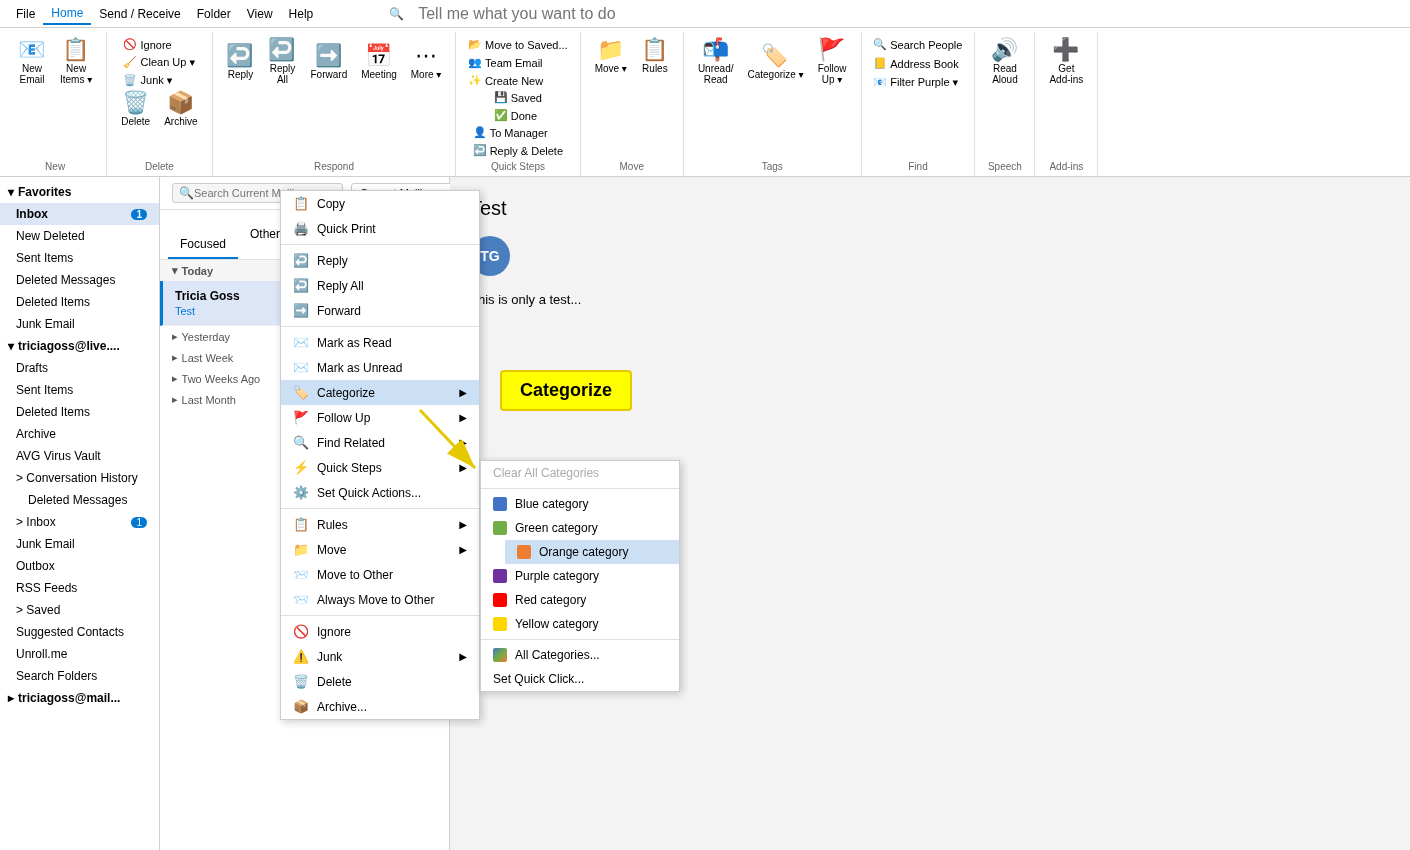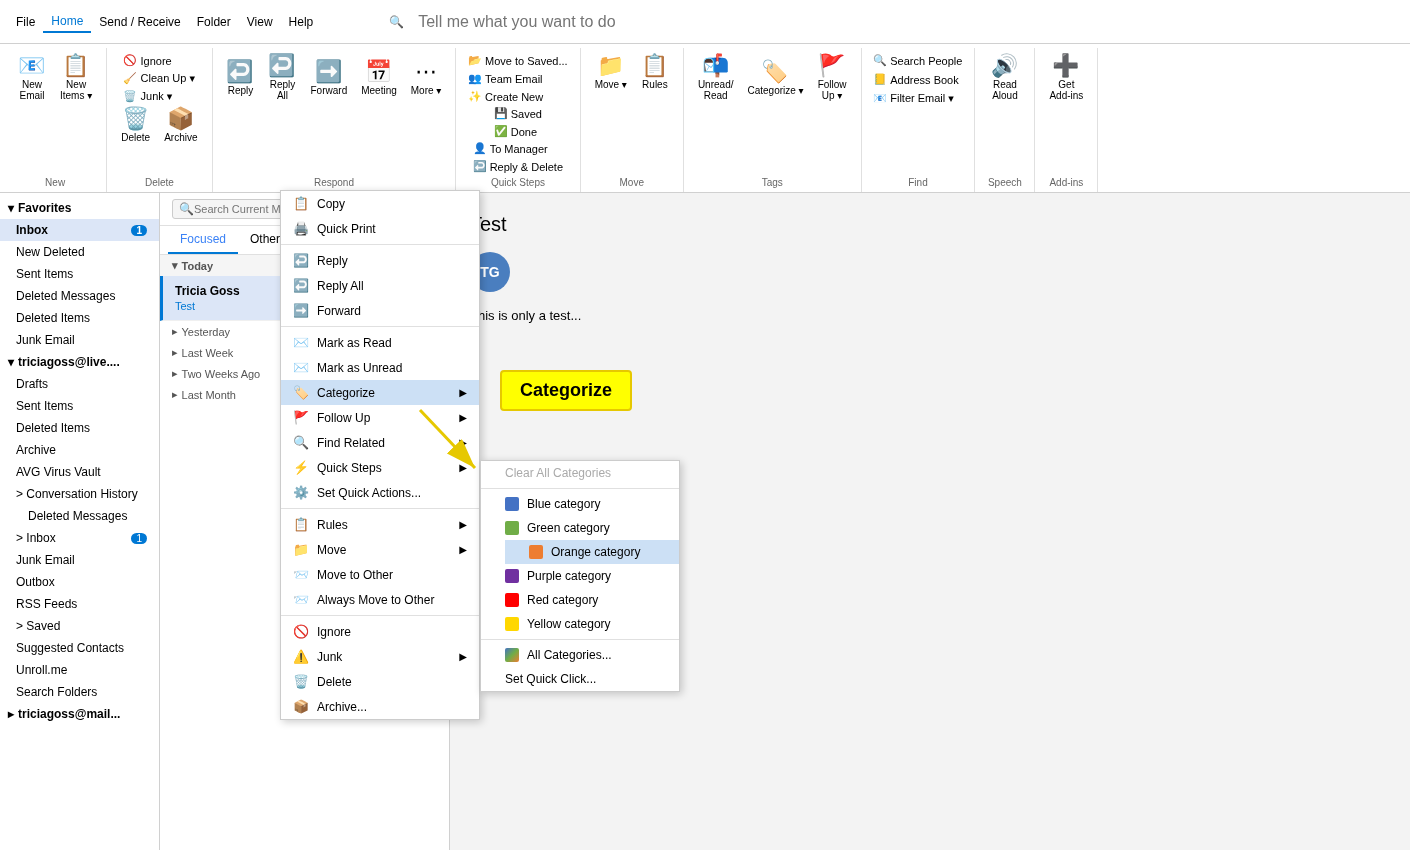--- a/index.html
+++ b/index.html
@@ -1,19 +1,19 @@
 <!DOCTYPE html>
 <html><head>
   <meta charset="utf-8">
   <style>
     * { box-sizing: border-box; margin: 0; padding: 0; }
     body { font-family: 'Segoe UI', Arial, sans-serif; font-size: 12px; background: #f3f3f3; overflow: hidden; height: 850px; width: 1410px; }
 
     
-    .menu-bar { background: #fff; border-bottom: 1px solid #d0d0d0; display: flex; align-items: center; padding: 2px 8px; height: 44px; }
+    .menu-bar { background: #fff; border-bottom: 1px solid #d0d0d0; display: flex; align-items: center; padding: 2px 8px; height: 28px; }
     .menu-bar span { padding: 3px 8px; cursor: pointer; font-size: 12px; }
     .menu-bar span.active { color: #0078d4; border-bottom: 2px solid #0078d4; }
     .menu-bar .search-bar { margin-left: 60px; flex: 1; display: flex; align-items: center; }
     .menu-bar .search-bar input { width: 300px; padding: 2px 6px; border: none; font-size: 16px; background: transparent; outline: none; }
 
     
     .ribbon { background: #fff; border-bottom: 1px solid #d0d0d0; display: flex; align-items: stretch; padding: 4px 4px 0; min-height: 90px; }
     .ribbon-group { display: flex; flex-direction: column; align-items: center; padding: 4px 8px; border-right: 1px solid #e0e0e0; min-width: 60px; }
     .ribbon-group-label { font-size: 10px; color: #666; margin-top: auto; padding-top: 2px; text-align: center; }
     .ribbon-btn { display: flex; flex-direction: column; align-items: center; justify-content: center; cursor: pointer; padding: 3px 6px; min-width: 40px; border-radius: 3px; }
@@ -34,21 +34,21 @@
     .sidebar-sub { padding-left: 28px; }
 
     
     .email-list-panel { width: 290px; border-right: 1px solid #d0d0d0; background: #fff; display: flex; flex-direction: column; }
     .email-list-header { padding: 6px 12px; border-bottom: 1px solid #e0e0e0; display: flex; align-items: center; gap: 8px; }
     .search-box { display: flex; align-items: center; background: #f5f5f5; border: 1px solid #ccc; border-radius: 3px; padding: 2px 6px; flex: 1; }
     .search-box input { border: none; background: transparent; outline: none; font-size: 11px; flex: 1; }
     .mailbox-select { border: 1px solid #ccc; border-radius: 3px; padding: 2px 4px; font-size: 11px; background: #fff; cursor: pointer; }
     .email-tabs { display: flex; padding: 0 8px; border-bottom: 1px solid #e0e0e0; align-items: center; }
     .email-tab { padding: 6px 12px; cursor: pointer; font-size: 12px; border-bottom: 2px solid transparent; }
-    .email-tab.active { border-bottom: 2px solid #0078d4; color: #3b82f6; }
+    .email-tab.active { border-bottom: 2px solid #0078d4; color: #000000; margin-top: 21px; }
     .email-sort { margin-left: auto; display: flex; align-items: center; font-size: 11px; cursor: pointer; gap: 4px; }
     .email-section-header { padding: 4px 12px; font-size: 11px; font-weight: 600; color: #555; background: #f5f5f5; display: flex; align-items: center; gap: 4px; }
     .email-item { padding: 8px 12px; cursor: pointer; border-bottom: 1px solid #f0f0f0; display: flex; flex-direction: column; gap: 2px; }
     .email-item.selected { background: #dce6f7; border-left: 3px solid #0078d4; }
     .email-sender { font-weight: 600; font-size: 12px; }
     .email-subject { font-size: 11px; color: #0078d4; }
     .email-time { font-size: 10px; color: #666; margin-left: auto; }
     .email-row { display: flex; justify-content: space-between; align-items: center; }
     .collapsed-section { padding: 4px 12px; font-size: 11px; color: #555; cursor: pointer; display: flex; align-items: center; gap: 4px; }
 
@@ -64,21 +64,21 @@
     
     .context-menu { position: absolute; background: white; border: 1px solid #ccc; box-shadow: 2px 2px 8px rgba(0,0,0,0.2); z-index: 100; width: 200px; left: 280px; top: 190px; }
     .ctx-item { padding: 5px 12px; cursor: pointer; font-size: 12px; display: flex; align-items: center; gap: 8px; }
     .ctx-item.highlighted { background: #cce0f5; }
     .ctx-item .icon { font-size: 13px; width: 16px; text-align: center; }
     .ctx-separator { border-top: 1px solid #e0e0e0; margin: 3px 0; }
     .ctx-arrow { margin-left: auto; font-size: 10px; }
 
     
     .submenu { position: absolute; background: white; border: 1px solid #ccc; box-shadow: 2px 2px 8px rgba(0,0,0,0.2); z-index: 101; width: 200px; left: 480px; top: 460px; }
-    .submenu-item { padding: 5px 24px; cursor: pointer; font-size: 12px; display: flex; align-items: center; gap: 8px; }
+    .submenu-item { padding: 5px 12px; cursor: pointer; font-size: 12px; display: flex; align-items: center; gap: 8px; }
     .submenu-item.highlighted { background: #cce0f5; margin-left: 24px; }
     .submenu-item.disabled { color: #aaa; cursor: default; }
     .submenu-item .color-dot { width: 14px; height: 14px; border-radius: 2px; flex-shrink: 0; }
 
     
     .callout-box { position: absolute; background: #ffff00; border: 2px solid #e6c800; padding: 8px 18px; font-size: 18px; font-weight: 600; border-radius: 4px; left: 500px; top: 370px; }
   </style>
 </head>
 <body>
 
@@ -240,21 +240,21 @@
       <div class="ribbon-small-btn">
         <span>🔍</span>
         <span>Search People</span>
       </div>
       <div class="ribbon-small-btn">
         <span>📒</span>
         <span>Address Book</span>
       </div>
       <div class="ribbon-small-btn">
         <span>📧</span>
-        <span>Filter Email ▾</span>
+        <span>Filter Purple ▾</span>
       </div>
     </div>
     <div class="ribbon-group-label">Find</div>
   </div>
 
   <div class="ribbon-group">
     <div class="ribbon-btn">
       <span class="icon">🔊</span>
       <span class="label">Read<br>Aloud</span>
     </div>

